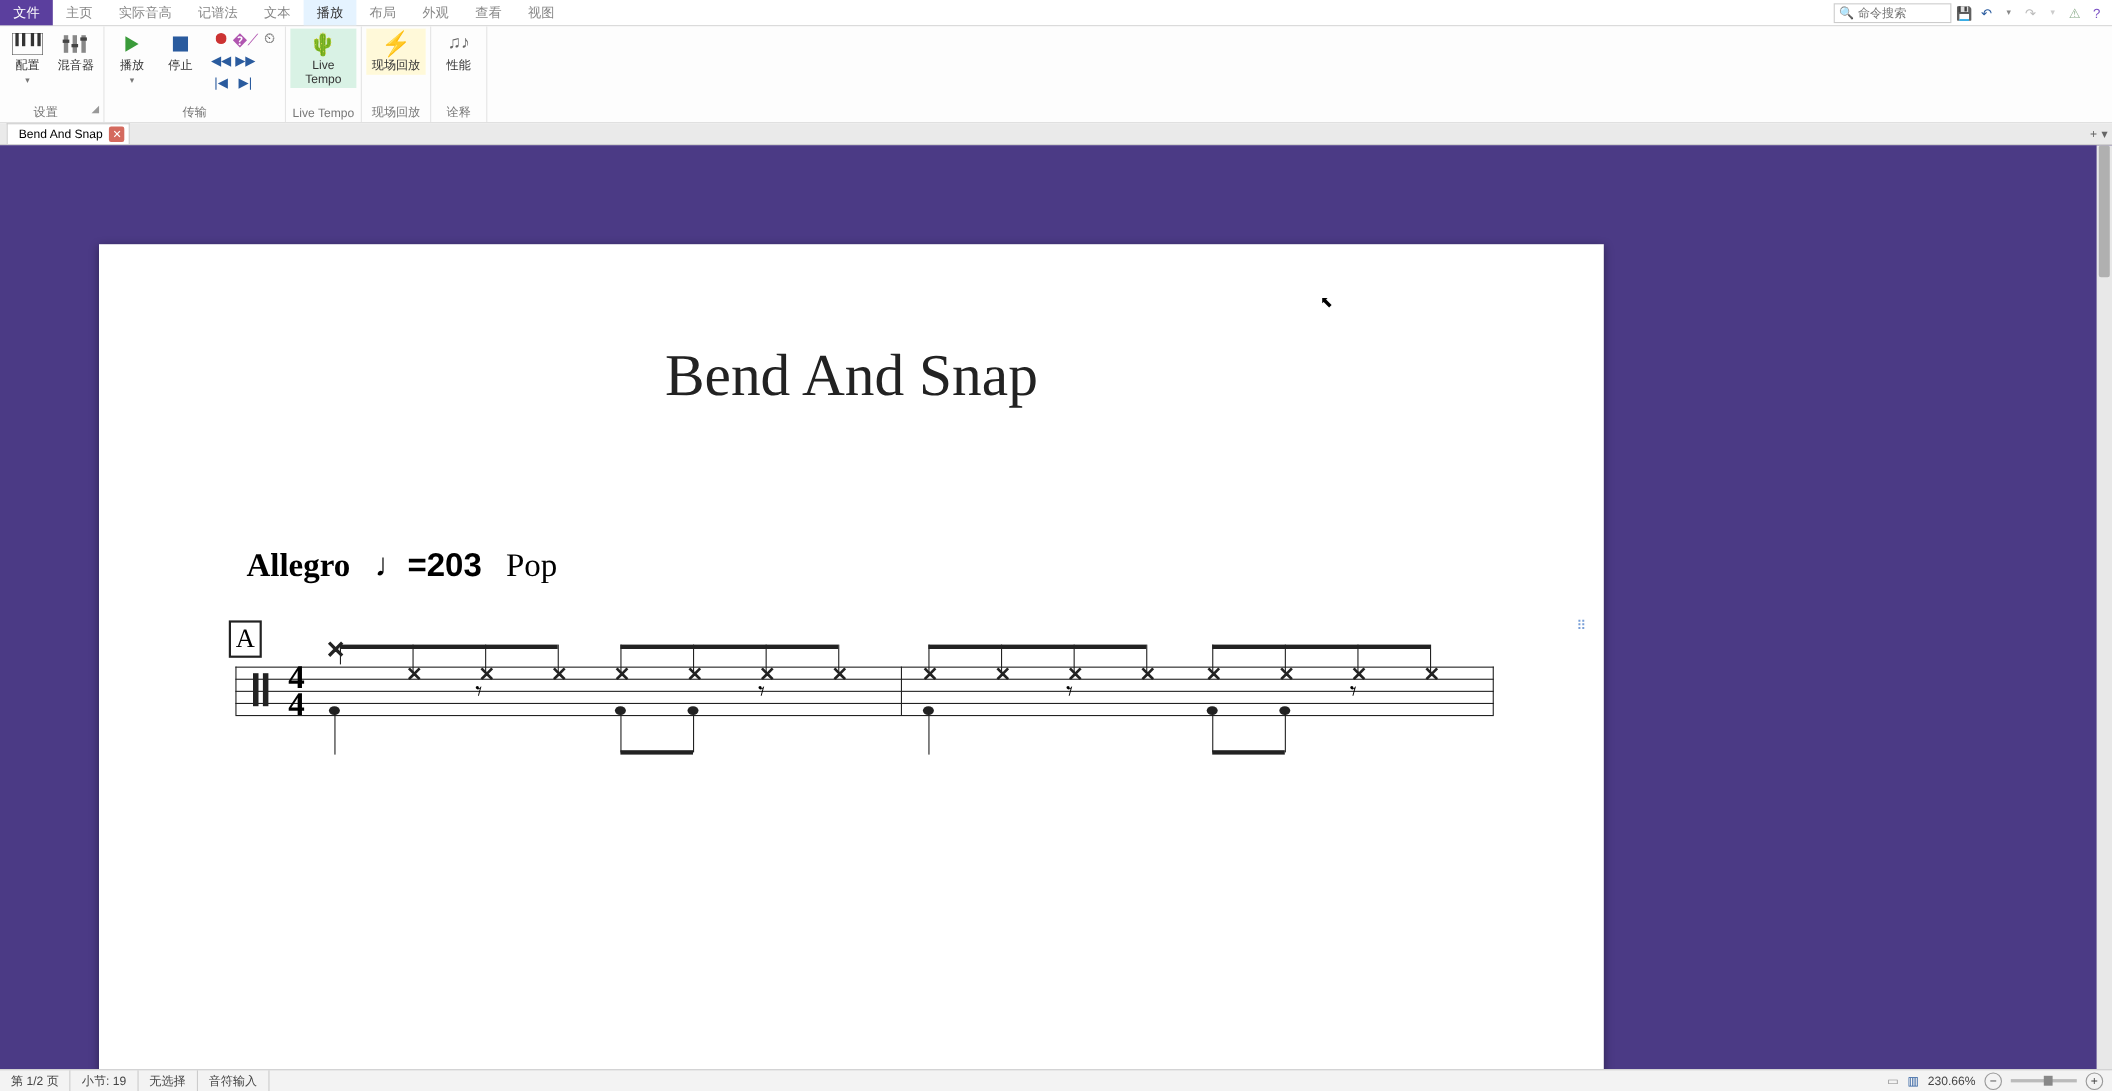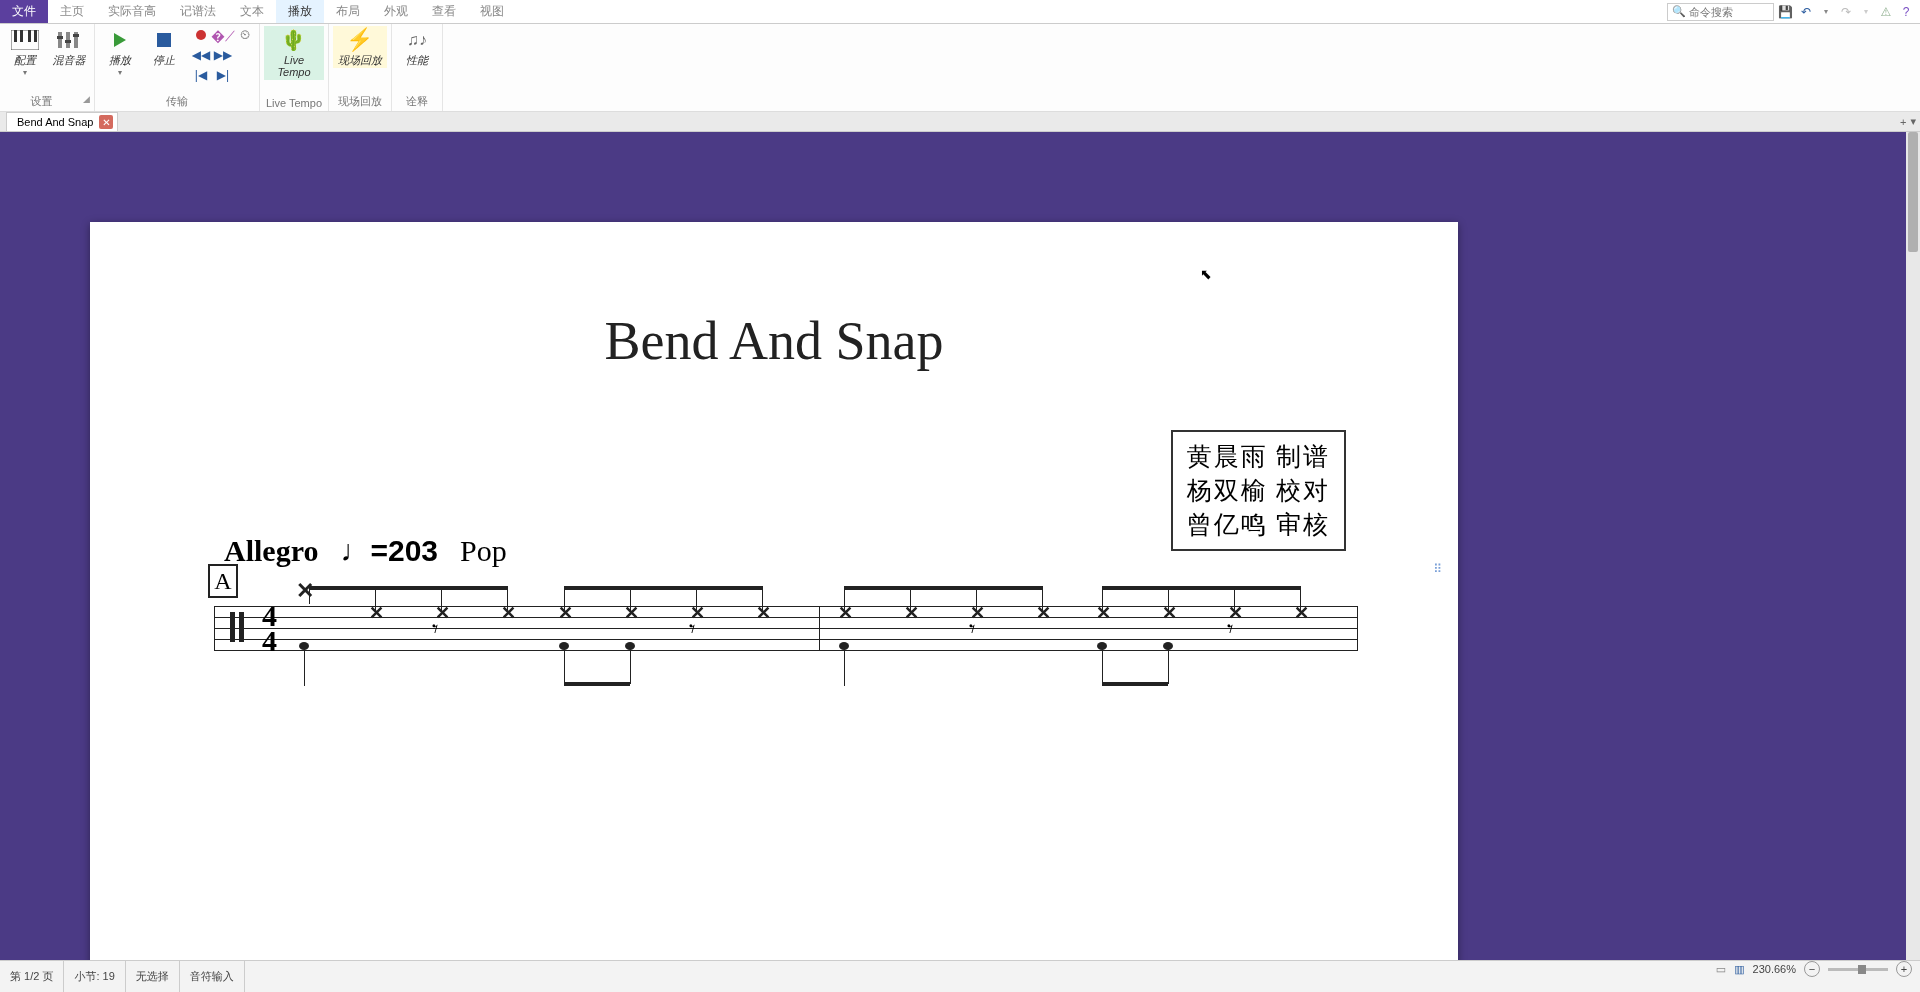--- a/index.html
+++ b/index.html
@@ -16,40 +16,40 @@
 .menubar-icon { width: 16px; height: 16px; display: flex; align-items: center; justify-content: center; font-size: 12px; cursor: pointer; }
 
 
 .ribbon { height: 88px; background: #fdfdfd; border-bottom: 1px solid #ddd; display: flex; }
 .ribbon-group { border-right: 1px solid #e5e5e5; padding: 2px 4px 0 4px; display: flex; flex-direction: column; }
 .ribbon-group-content { flex: 1; display: flex; align-items: flex-start; gap: 2px; }
 .ribbon-group-label { font-size: 11px; color: #777; text-align: center; padding: 2px 0; }
 .ribbon-group-label .corner { float: right; font-size: 9px; color: #999; margin-left: 4px; }
 .big-btn { width: 42px; display: flex; flex-direction: column; align-items: center; gap: 2px; padding: 2px; cursor: pointer; }
 .big-btn .icon-box { width: 32px; height: 24px; display: flex; align-items: center; justify-content: center; }
-.big-btn .lbl { font-size: 11px; color: #333; text-align: center; line-height: 1.1; font-style: italic; }
+.big-btn .lbl { font-size: 11px; color: #333; text-align: center; line-height: 1.1; }
 .big-btn .caret { font-size: 8px; color: #777; }
 .big-btn.highlighted { background: #d9f2e5; }
 .big-btn.highlighted2 { background: #fff9d9; }
 .transport-grid { display: grid; grid-template-columns: repeat(3, 20px); grid-template-rows: repeat(3, 18px); gap: 2px; margin-left: 4px; }
 .small-icon { width: 20px; height: 18px; display: flex; align-items: center; justify-content: center; cursor: pointer; }
 
 
 .doctab-bar { height: 20px; background: #eaeaea; display: flex; align-items: stretch; border-bottom: 1px solid #ccc; position: relative; }
 .doctab { background: #fff; border: 1px solid #ccc; border-bottom: none; padding: 0 24px 0 10px; font-size: 11px; display: flex; align-items: center; position: relative; margin-left: 6px; }
 .doctab .close { position: absolute; right: 4px; top: 2px; width: 14px; height: 14px; background: #d46a5e; color: #fff; font-size: 10px; display: flex; align-items: center; justify-content: center; border-radius: 2px; cursor: pointer; }
 .doctab-right { margin-left: auto; display: flex; align-items: center; gap: 4px; padding-right: 4px; font-size: 11px; color: #666; }
 
 
 .canvas-area { position: absolute; top: 132px; bottom: 20px; left: 0; right: 0; background: #4b3a85; overflow: hidden; }
 .score-page { position: absolute; left: 90px; top: 90px; width: 1368px; height: 800px; background: #fff; box-shadow: 0 2px 8px rgba(0,0,0,.4); }
 .score-title { font-family: Georgia, 'Times New Roman', serif; font-size: 54px; text-align: center; margin-top: 88px; color: #222; }
 .score-subtitle { font-family: 'KaiTi','STKaiti',serif; font-size: 30px; text-align: center; margin-top: 70px; color: #222; }
 .tempo-row { position: absolute; top: 276px; left: 134px; display: flex; align-items: baseline; gap: 22px; }
-.tempo-mark { font-family: Georgia,'Times New Roman',serif; font-size: 30px; font-weight: bold; margin-top: 36px; }
+.tempo-mark { font-family: Georgia,'Times New Roman',serif; font-size: 30px; font-weight: bold; }
 .tempo-style { font-family: Georgia,'Times New Roman',serif; font-size: 30px; }
 .credits-box { position: absolute; right: 112px; top: 208px; border: 2px solid #333; padding: 8px 14px; }
 .credits-box div { font-family: 'KaiTi','STKaiti',serif; font-size: 25px; letter-spacing: 2px; line-height: 1.35; }
 
 
 .system { position: absolute; top: 348px; left: 100px; right: 100px; }
 .rehearsal { position: absolute; left: 18px; top: -6px; width: 30px; height: 34px; border: 2px solid #222; font-family: Georgia,serif; font-size: 24px; display: flex; align-items: center; justify-content: center; }
 .staff { position: absolute; top: 36px; left: 24px; right: 0; height: 44px; }
 .staff-line { position: absolute; left: 0; right: 0; height: 1px; background: #222; }
 .barline { position: absolute; top: 0; bottom: 0; width: 1px; background: #222; }
@@ -61,21 +61,21 @@
 .beam { position: absolute; height: 4px; background: #222; }
 .stem { position: absolute; width: 1px; background: #222; }
 .notehead { position: absolute; width: 10px; height: 8px; background: #222; border-radius: 50%; }
 .rest8 { position: absolute; font-size: 24px; font-family: serif; }
 
 
 .vscroll { position: absolute; right: 0; top: 0; bottom: 0; width: 14px; background: #e8e8e8; }
 .vscroll-thumb { position: absolute; left: 2px; right: 2px; top: 0; height: 120px; background: #b0b0b0; border-radius: 2px; }
 
 
-.statusbar { position: absolute; bottom: 0; left: 0; right: 0; height: 32px; background: #f3f3f3; border-top: 1px solid #ccc; display: flex; align-items: flex-start; font-size: 11px; color: #444; }
+.statusbar { position: absolute; bottom: 0; left: 0; right: 0; height: 20px; background: #f3f3f3; border-top: 1px solid #ccc; display: flex; align-items: center; font-size: 11px; color: #444; }
 .status-cell { padding: 0 10px; border-right: 1px solid #ccc; height: 100%; display: flex; align-items: center; }
 .status-right { margin-left: auto; display: flex; align-items: center; gap: 8px; padding-right: 8px; }
 .zoom-btn { width: 16px; height: 16px; border: 1px solid #999; border-radius: 50%; display: flex; align-items: center; justify-content: center; font-size: 11px; cursor: pointer; }
 .zoom-track { width: 60px; height: 3px; background: #bbb; position: relative; }
 .zoom-thumb { position: absolute; top: -3px; left: 30px; width: 8px; height: 9px; background: #888; }
 
 .note-q::before { content: "\2669"; }
 </style>
 </head>
 <body>
@@ -221,25 +221,20 @@
   </div>
 </div>
 
 <div class="canvas-area">
   <div class="score-page">
     <div class="score-title">Bend And Snap</div>
     <div class="tempo-row">
       <span class="tempo-mark">Allegro</span>
       <span class="tempo-mark"><span class="note-q"></span><span>=203</span></span>
       <span class="tempo-style">Pop</span>
-    </div>
-    <div class="credits-box">
-      <div>黄晨雨 制谱</div>
-      <div>杨双榆 校对</div>
-      <div>曾亿鸣 审核</div>
     </div>
 
     <div class="system">
       <div class="rehearsal">A</div>
       <div class="staff">
         <div class="staff-line" style="top:0"></div>
         <div class="staff-line" style="top:11px"></div>
         <div class="staff-line" style="top:22px"></div>
         <div class="staff-line" style="top:33px"></div>
         <div class="staff-line" style="top:44px"></div>

